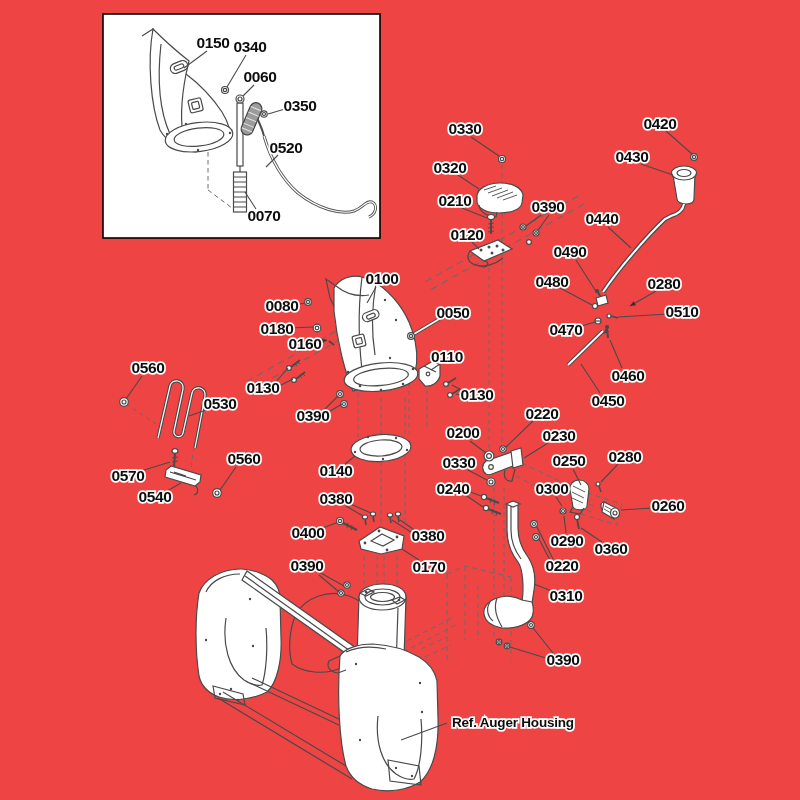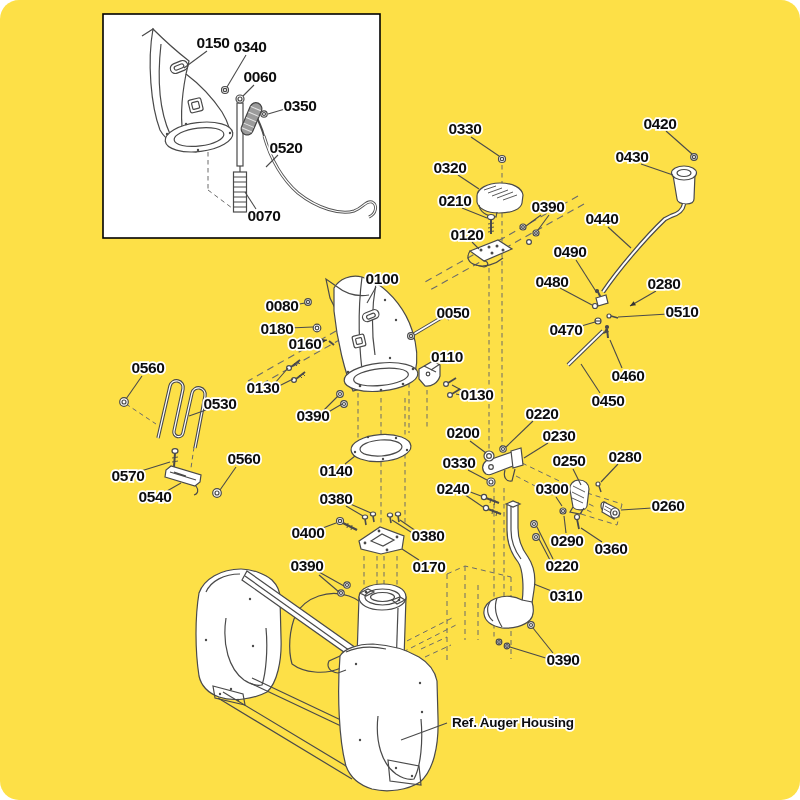--- a/index.html
+++ b/index.html
@@ -1,17 +1,17 @@
 <!DOCTYPE html>
 <html><head>
 <meta charset="utf-8">
 <style>
   html,body{margin:0;padding:0;background:#fff;}
-  .stage{position:relative;width:800px;height:800px;background:#fde047;overflow:hidden;
-         font-family:"Liberation Sans",sans-serif;border-radius:19px;}
+  .stage{position:relative;width:800px;height:800px;background:#ef4444;overflow:hidden;
+         font-family:"Liberation Sans",sans-serif;}
   svg{position:absolute;left:0;top:0;}
   text.callout{font-family:"Liberation Sans",sans-serif;font-weight:bold;font-size:15.5px;
                letter-spacing:-0.4px;fill:#0d0d0d;text-anchor:middle;
                stroke:#ffffff;stroke-width:3.5px;paint-order:stroke;}
   text.callout.note{font-size:13.5px;text-anchor:start;letter-spacing:-0.2px;}
   .leader{stroke:#4a4a4a;stroke-width:1.1;fill:none;}
   .arrowhead{fill:#333;stroke:none;}
 </style>
 </head>
 <body>

